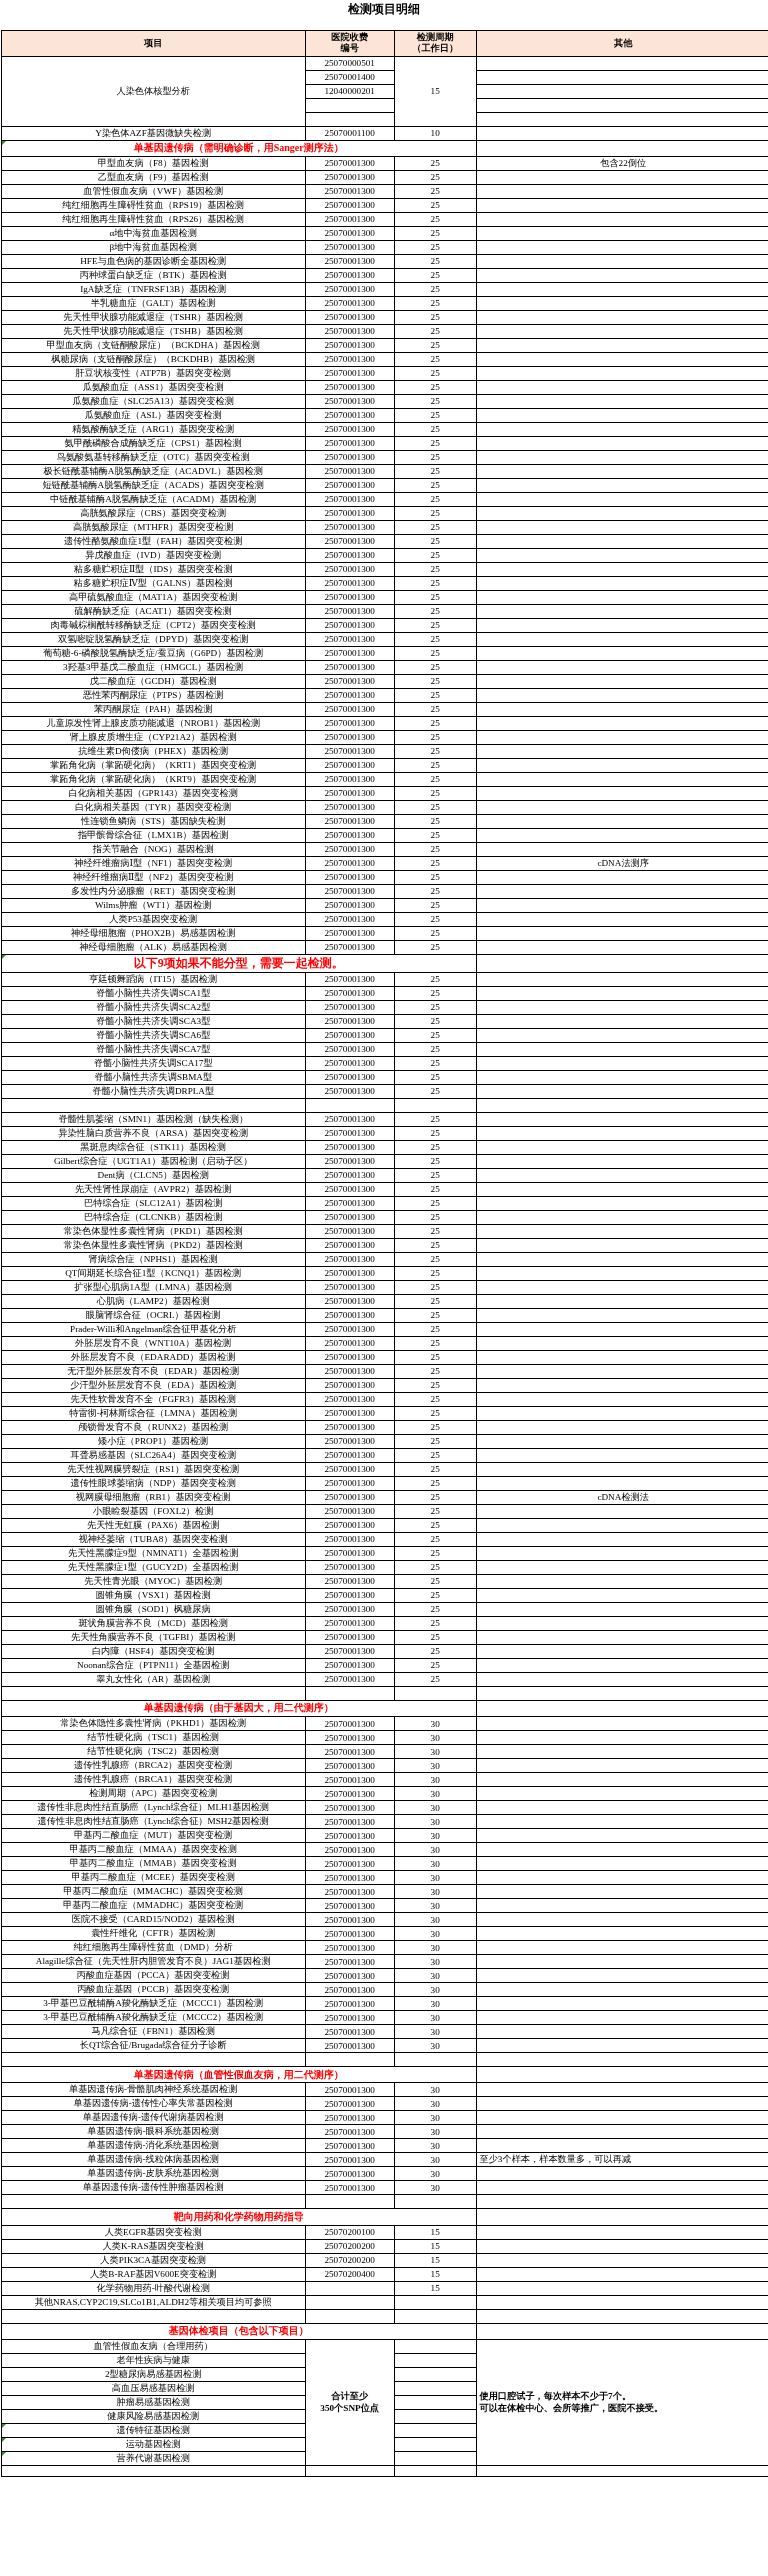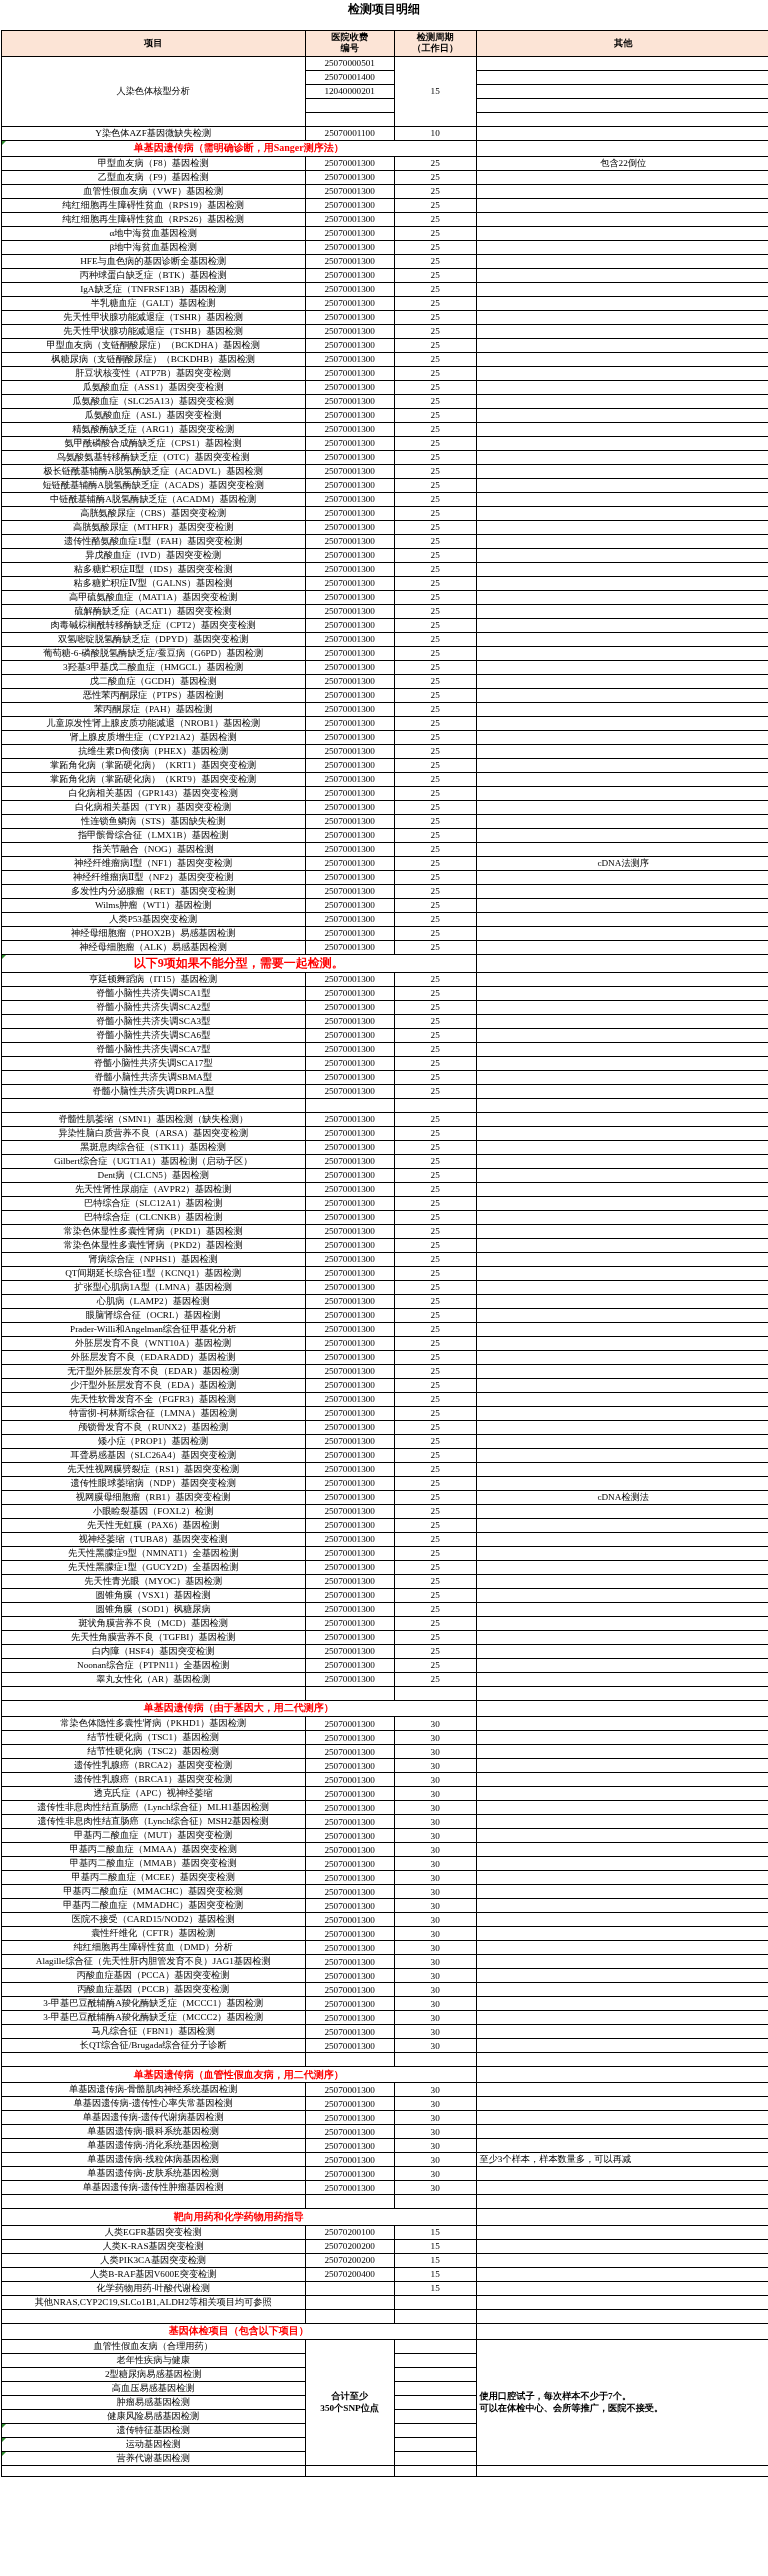--- a/index.html
+++ b/index.html
@@ -768,21 +768,21 @@
           <td class="cp">30</td>
           <td class="co"></td>
         </tr>
         <tr class="r">
           <td class="ci">遗传性乳腺癌（BRCA1）基因突变检测</td>
           <td class="cc">25070001300</td>
           <td class="cp">30</td>
           <td class="co"></td>
         </tr>
         <tr class="r">
-          <td class="ci">透克氏症（APC）视神经萎缩</td>
+          <td class="ci">检测周期（APC）基因突变检测</td>
           <td class="cc">25070001300</td>
           <td class="cp">30</td>
           <td class="co"></td>
         </tr>
         <tr class="r">
           <td class="ci">遗传性非息肉性结直肠癌（Lynch综合征）MLH1基因检测</td>
           <td class="cc">25070001300</td>
           <td class="cp">30</td>
           <td class="co"></td>
         </tr>

